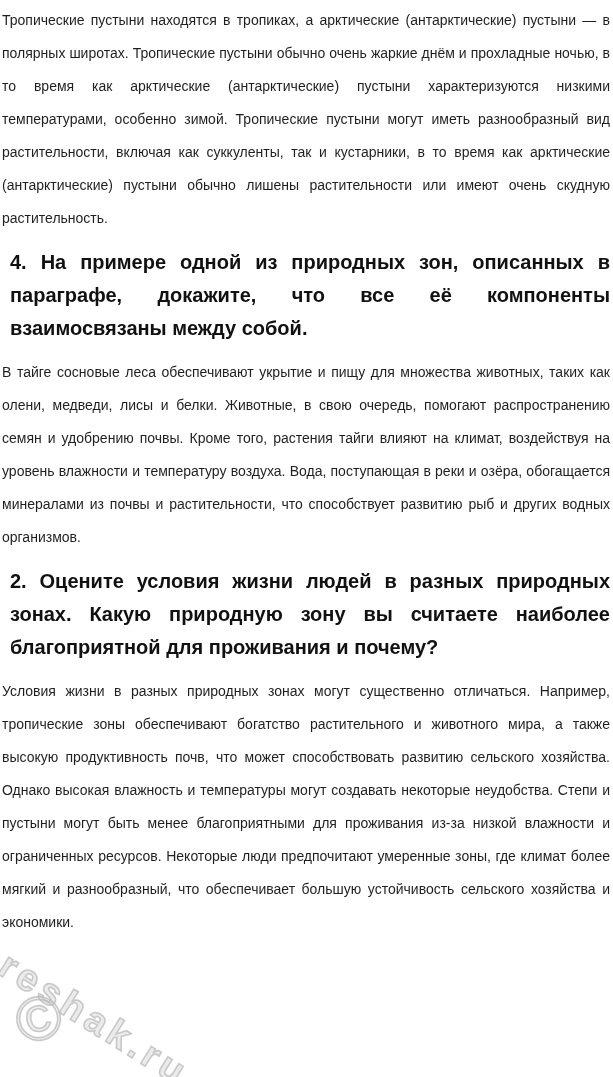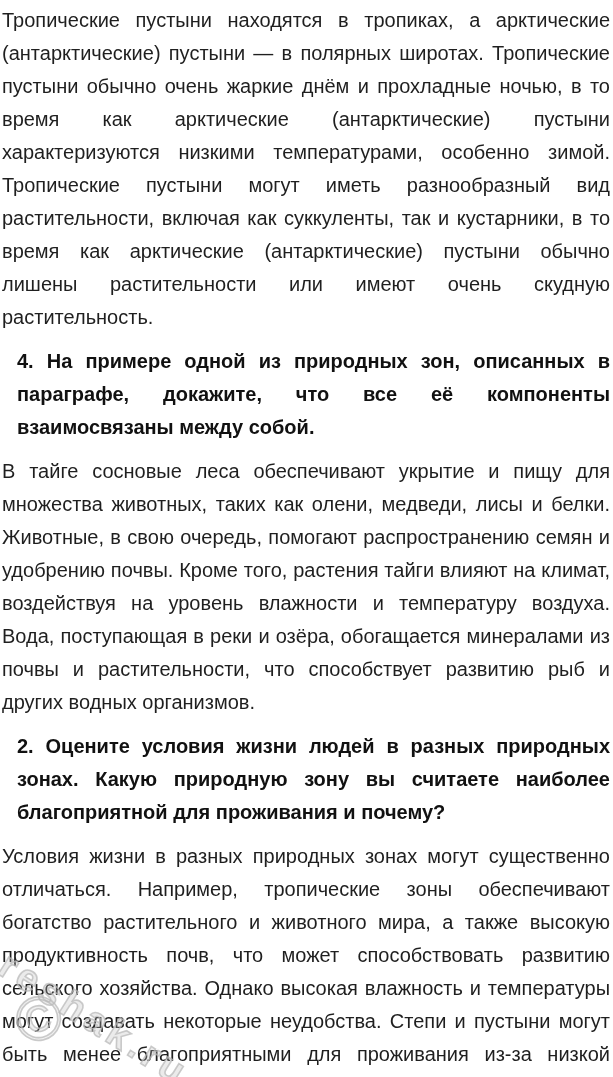--- a/index.html
+++ b/index.html
@@ -12,28 +12,28 @@
     width: 613px;
     height: 1077px;
     box-sizing: border-box;
     padding: 4px 3px 0 2px;
     background: var(--page-bg, #ffffff);
     font-family: "Liberation Sans", "DejaVu Sans", sans-serif;
     overflow: hidden;
   }
   .para {
     margin: 0 0 11px 0;
-    font-size: 20px;
+    font-size: 14px;
     line-height: 33px;
     font-weight: 400;
     color: var(--text-color, #1f1f1f);
     text-align: justify;
   }
   .heading {
-    margin: 0 0 11px 15px;
+    margin: 0 0 11px 8px;
     font-size: 20px;
     line-height: 33px;
     font-weight: 700;
     color: var(--heading-color, #111111);
     text-align: justify;
   }
   .watermark {
     position: absolute;
     left: 0;
     top: 930px;

